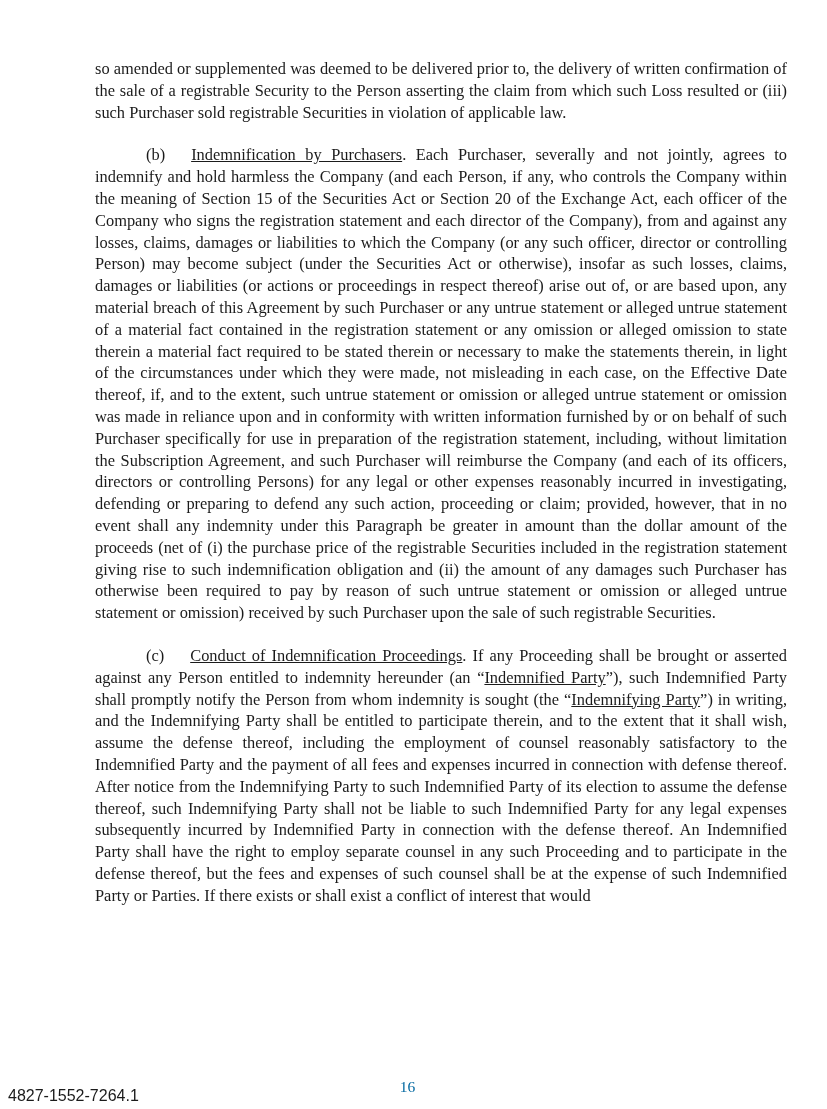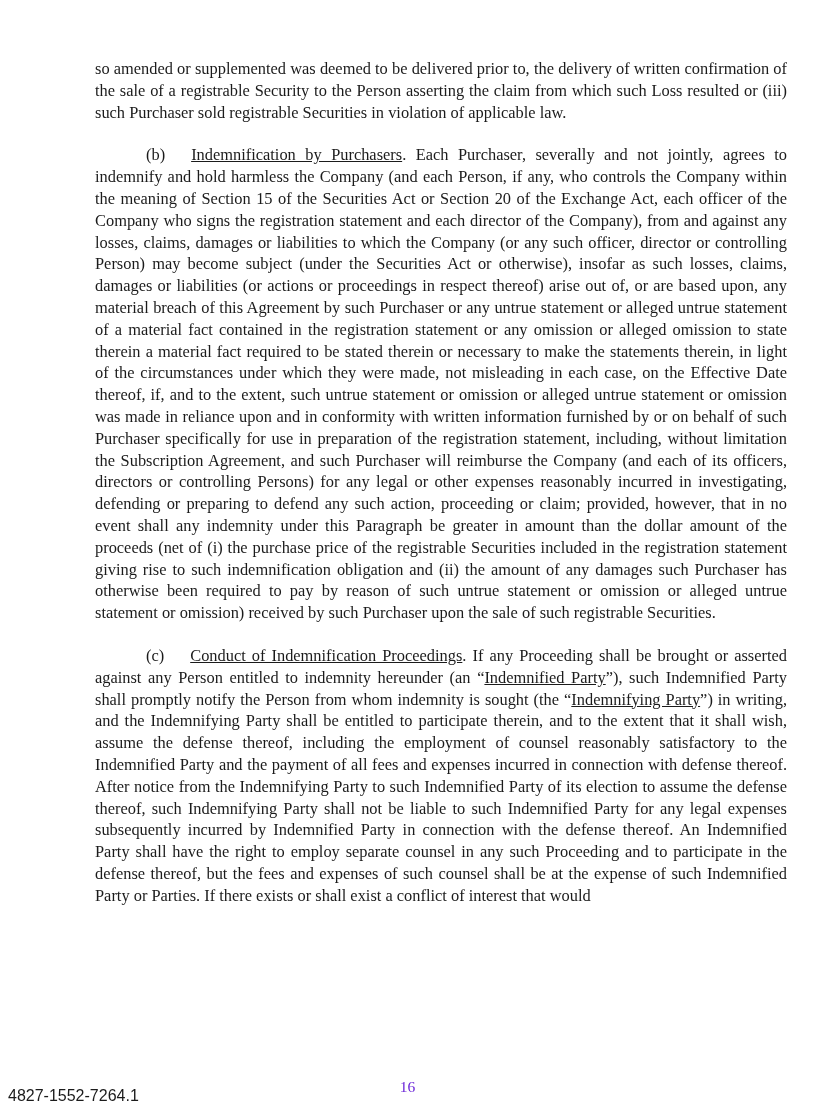--- a/index.html
+++ b/index.html
@@ -38,21 +38,21 @@
   .u {
     text-decoration: underline;
   }
   .page-number {
     position: absolute;
     left: 0;
     right: 0;
     bottom: 13px;
     text-align: center;
     font-size: 15.5px;
-    color: #6d28d9;
+    color: #0369a1;
   }
   .footer-id {
     position: absolute;
     left: 8px;
     bottom: 4px;
     font-family: "Liberation Sans", sans-serif;
     font-size: 16px;
     color: #1b1b1b;
   }
 </style>

